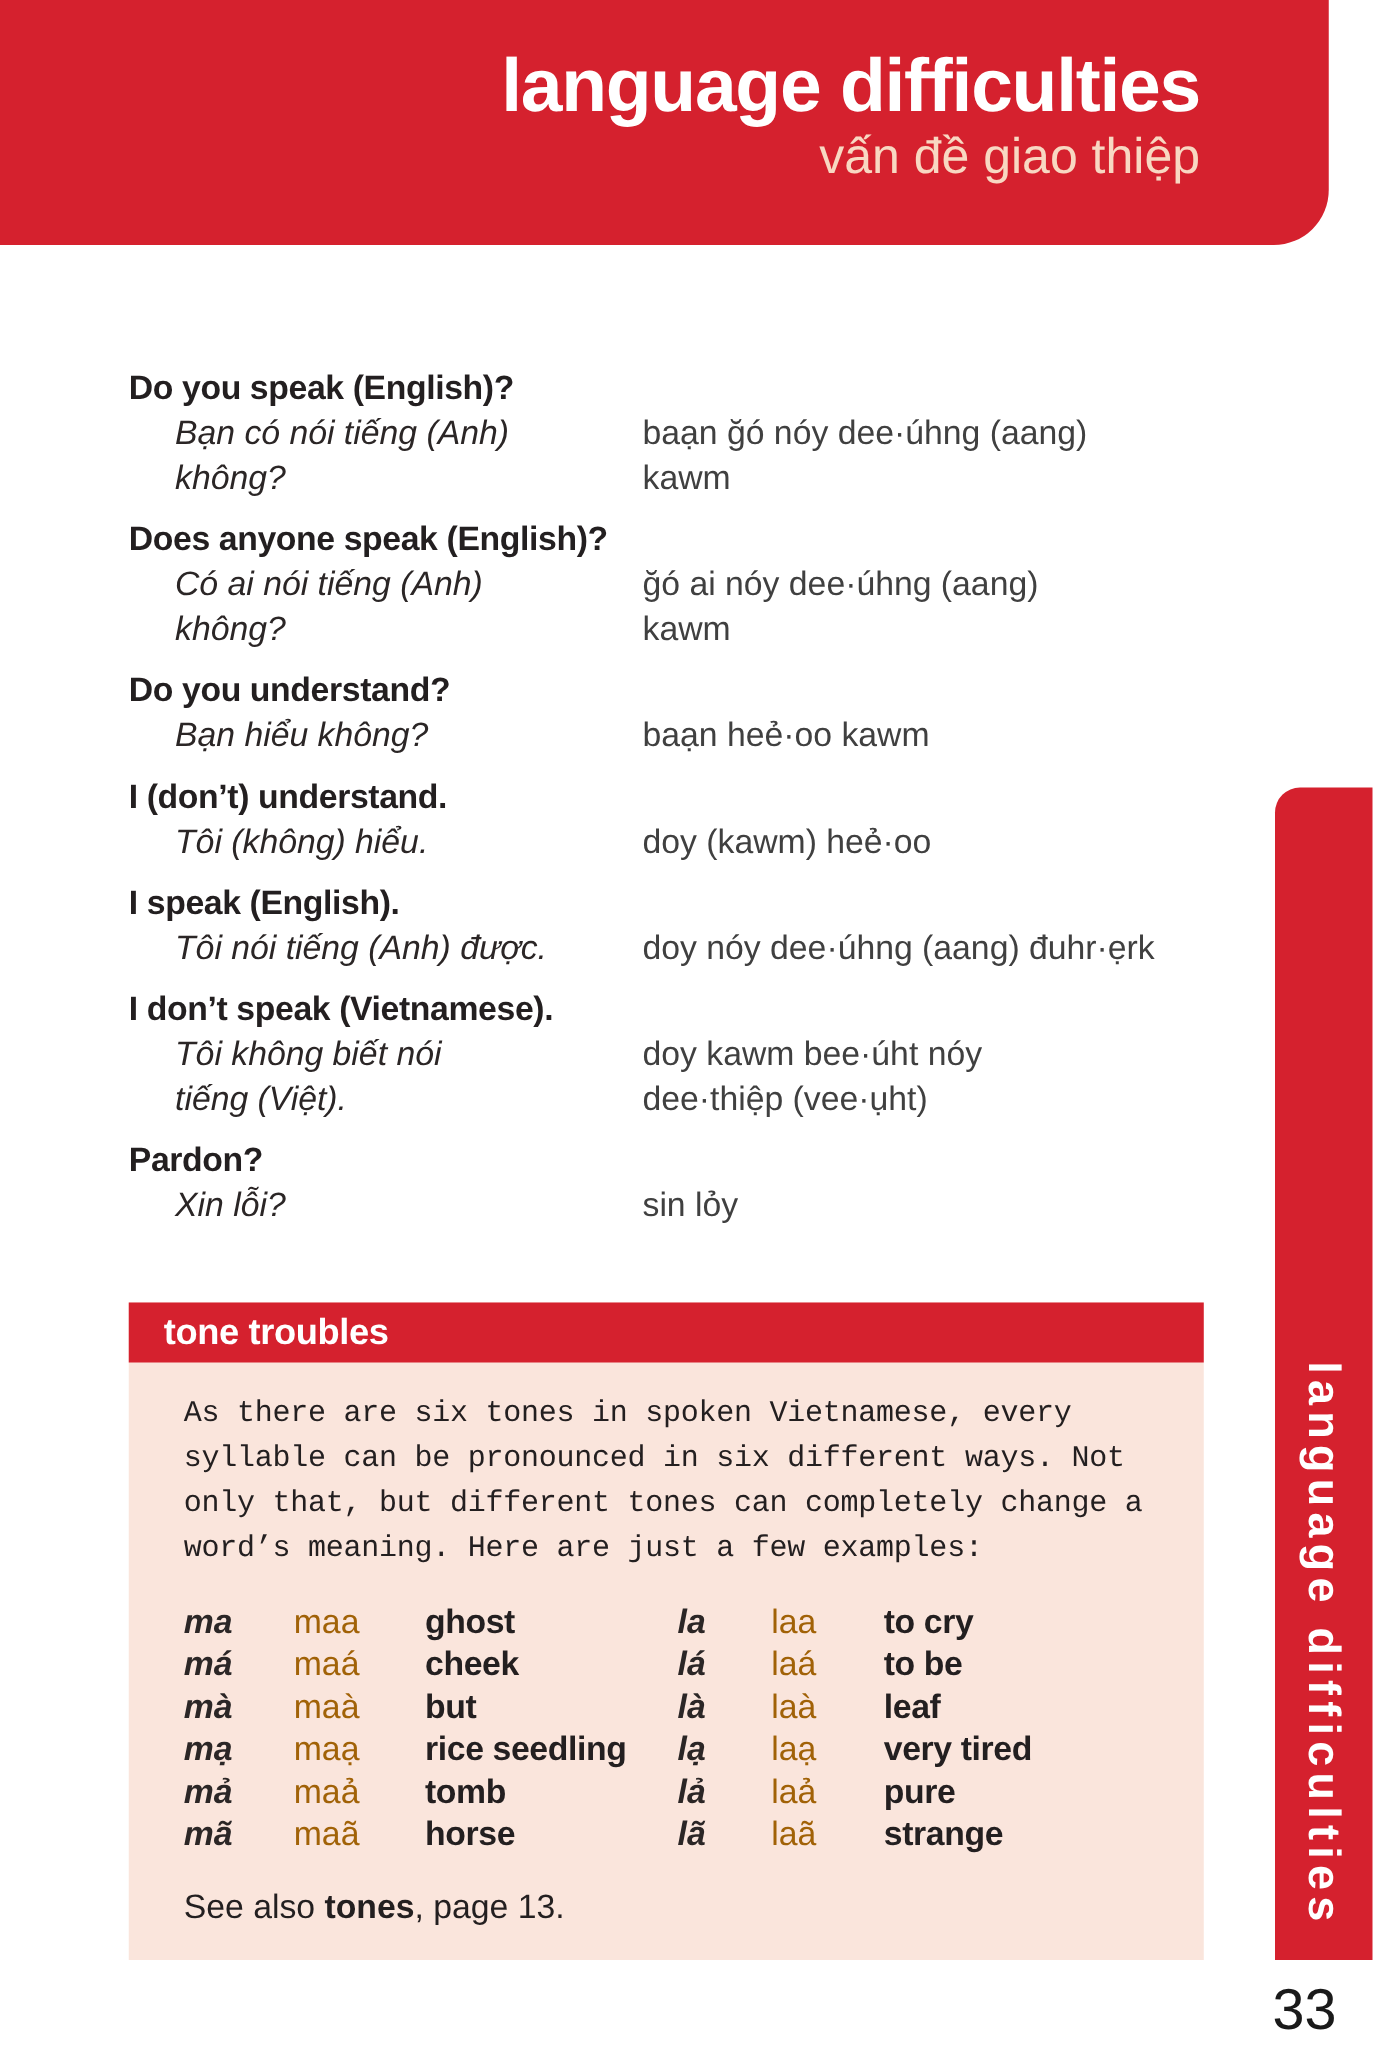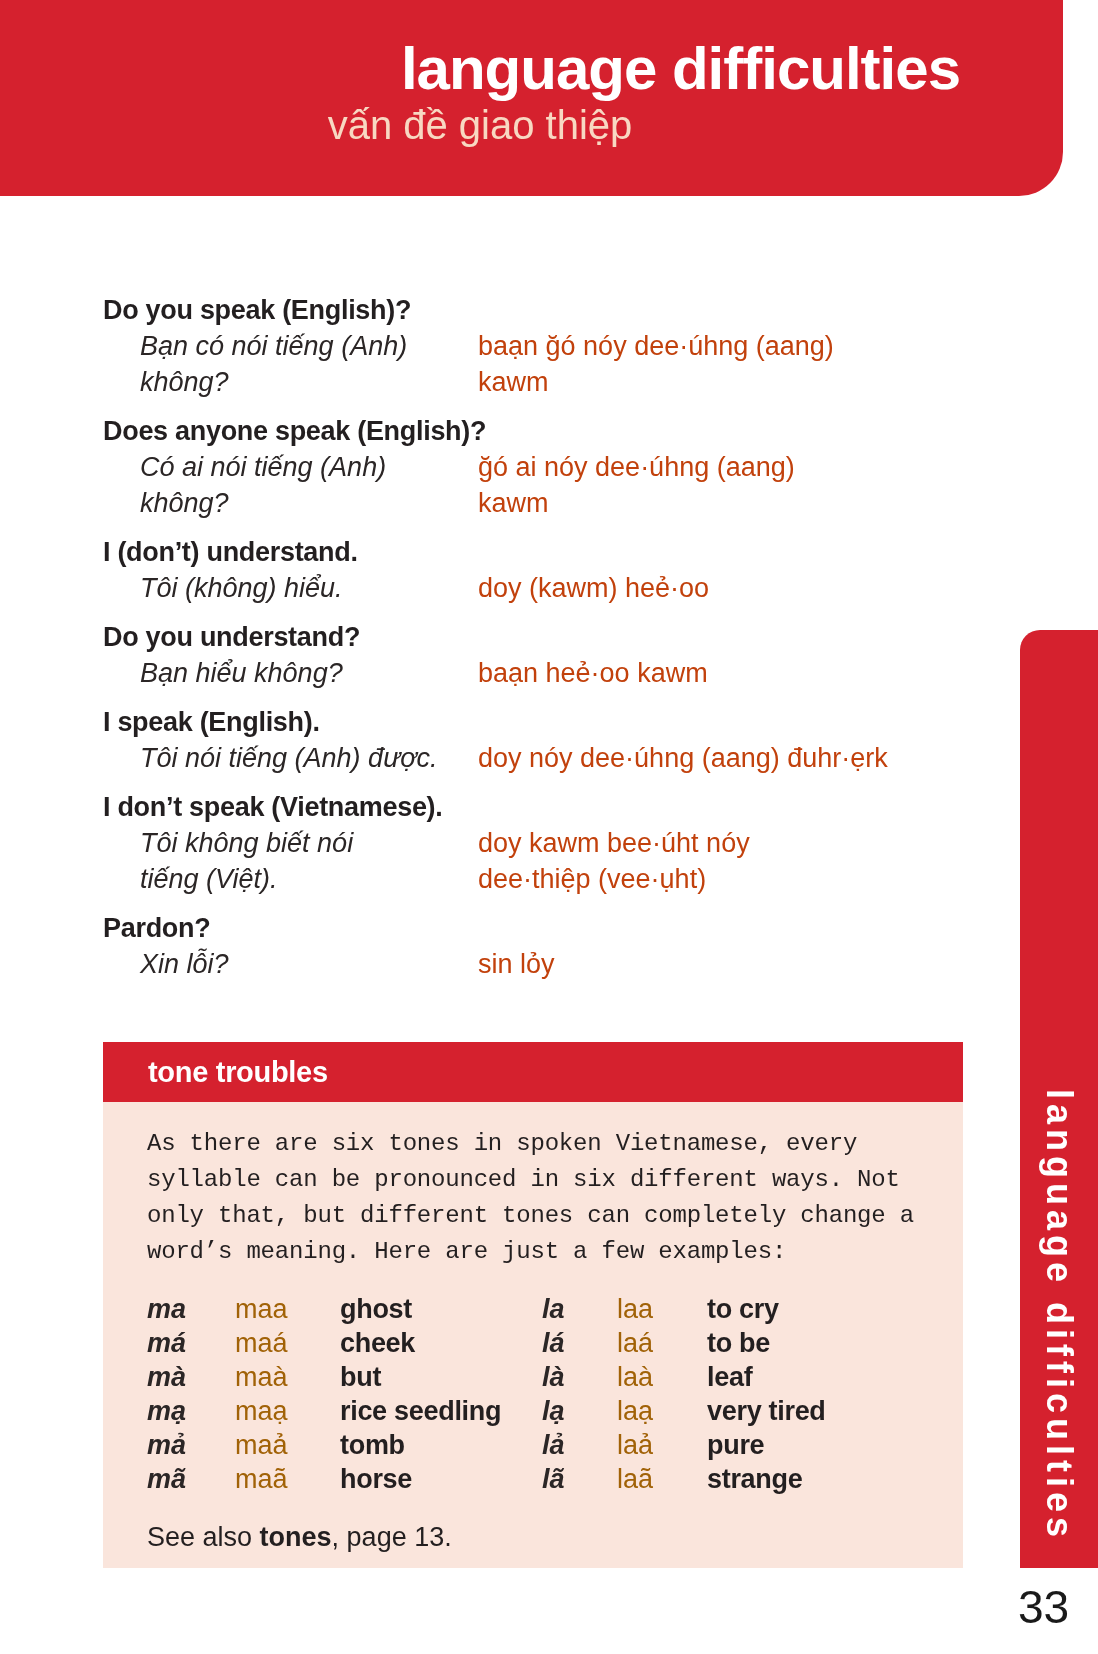--- a/index.html
+++ b/index.html
@@ -27,21 +27,20 @@
     font-size: 60px;
     font-weight: 700;
     letter-spacing: -1px;
     line-height: 62px;
   }
   .banner-subtitle {
     color: #f8d8c2;
     font-size: 40px;
     font-weight: 400;
     line-height: 50px;
-    text-align: center;
   }
 
   
   .phrases {
     position: absolute;
     left: 0; top: 292px;
     width: 980px;
   }
   .phrase-block { margin-bottom: 13px; }
   .phrase-english {
@@ -59,39 +58,40 @@
   }
   .viet-col div {
     font-style: italic;
     font-size: 27px;
     line-height: 36px;
     white-space: nowrap;
     color: #2b2626;
   }
   .pron-col { flex: 1; }
   .pron-col div {
-    color: #c2410c;
+    color: #404040;
     font-size: 27px;
     line-height: 36px;
     white-space: nowrap;
+    margin-left: 36px;
   }
 
   
   .tone-box {
     position: absolute;
     left: 103px; top: 1042px;
     width: 860px; height: 526px;
     background: #fae5dc;
   }
   .tone-box-header {
     background: #d5212e;
-    height: 60px;
+    height: 48px;
     display: flex;
     align-items: center;
-    padding-left: 45px;
+    padding-left: 28px;
   }
   .tone-box-title {
     color: #ffffff;
     font-size: 29px;
     font-weight: 700;
     letter-spacing: -0.3px;
   }
   .tone-box-body { padding: 24px 44px 0 44px; }
   .tone-paragraph {
     font-size: 24px;
@@ -181,39 +181,39 @@
         <div>không?</div>
       </div>
       <div class="pron-col">
         <div>ğó ai nóy dee·úhng (aang)</div>
         <div>kawm</div>
       </div>
     </div>
   </div>
 
   <div class="phrase-block">
+    <div class="phrase-english">Do you understand?</div>
+    <div class="phrase-row">
+      <div class="viet-col">
+        <div>Bạn hiểu không?</div>
+      </div>
+      <div class="pron-col">
+        <div>baạn heẻ·oo kawm</div>
+      </div>
+    </div>
+  </div>
+
+  <div class="phrase-block">
     <div class="phrase-english">I (don’t) understand.</div>
     <div class="phrase-row">
       <div class="viet-col">
         <div>Tôi (không) hiểu.</div>
       </div>
       <div class="pron-col">
         <div>doy (kawm) heẻ·oo</div>
-      </div>
-    </div>
-  </div>
-
-  <div class="phrase-block">
-    <div class="phrase-english">Do you understand?</div>
-    <div class="phrase-row">
-      <div class="viet-col">
-        <div>Bạn hiểu không?</div>
-      </div>
-      <div class="pron-col">
-        <div>baạn heẻ·oo kawm</div>
       </div>
     </div>
   </div>
 
   <div class="phrase-block">
     <div class="phrase-english">I speak (English).</div>
     <div class="phrase-row">
       <div class="viet-col">
         <div>Tôi nói tiếng (Anh) được.</div>
       </div>

